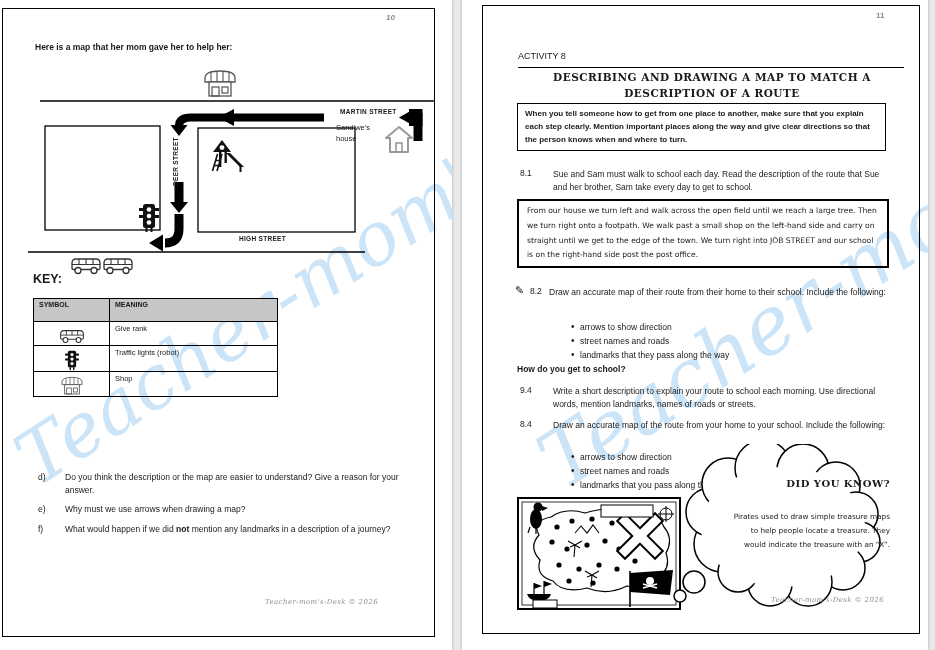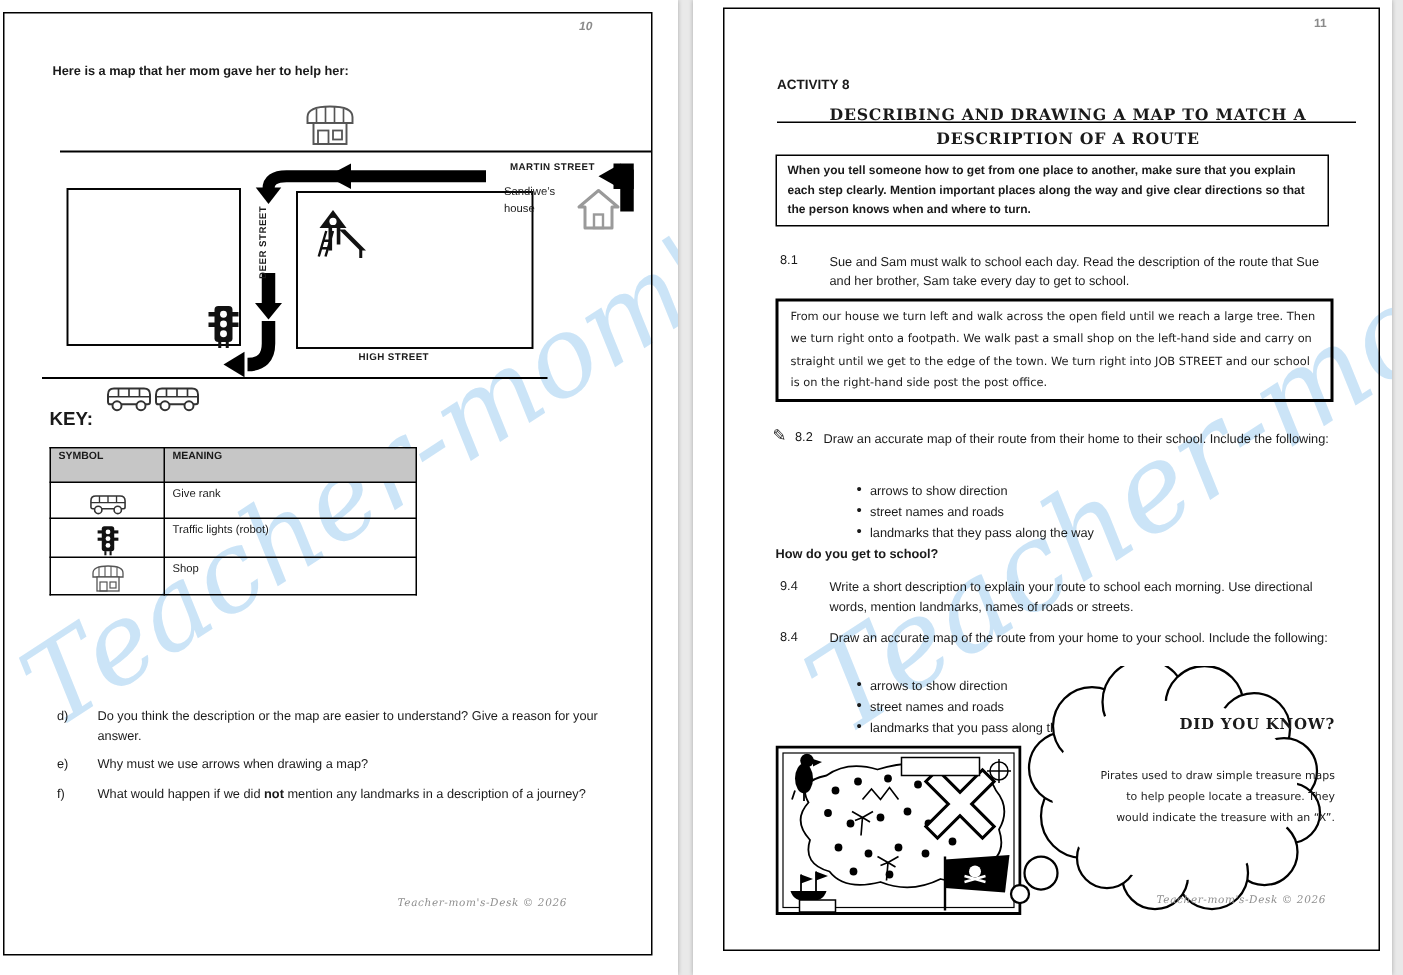--- a/index.html
+++ b/index.html
@@ -34,21 +34,21 @@
   
   .info-box{border:1.5px solid #000;font-size:8px;font-weight:bold;line-height:1.6;padding:4px 7px;}
   .route-box{border:2px solid #000;font-size:7.6px;line-height:1.95;padding:3px 8px;font-family:"DejaVu Sans", sans-serif;}
   .qnum{font-size:8.5px;}
   .bullet-item{position:absolute;font-size:8.5px;}
   .bullet-item::before{content:"\2022";position:absolute;left:-9px;top:-1px;font-size:10px;}
   .title-display{
     font-family:"DejaVu Serif", serif;font-weight:bold;font-size:10.5px;
     letter-spacing:.5px;text-align:center;line-height:1.5;
   }
-  .activity{font-size:9px;font-weight:bold;border-bottom:1.5px solid #000;padding-bottom:20px;}
+  .activity{font-size:9px;font-weight:normal;border-bottom:1.5px solid #000;padding-bottom:6px;}
   .footer-script{
     font-family:"DejaVu Serif", serif;font-style:italic;font-size:7px;color:#8f8f8f;
     text-align:right;letter-spacing:.4px;
   }
   .cloud-text{position:absolute;text-align:right;}
   .cloud-head{font-family:"DejaVu Serif", serif;font-weight:bold;font-size:10px;letter-spacing:.5px;}
   .cloud-body{font-size:7.3px;line-height:1.9;font-family:"DejaVu Sans", sans-serif;}
   svg{display:block;}
 </style>
 </head>

